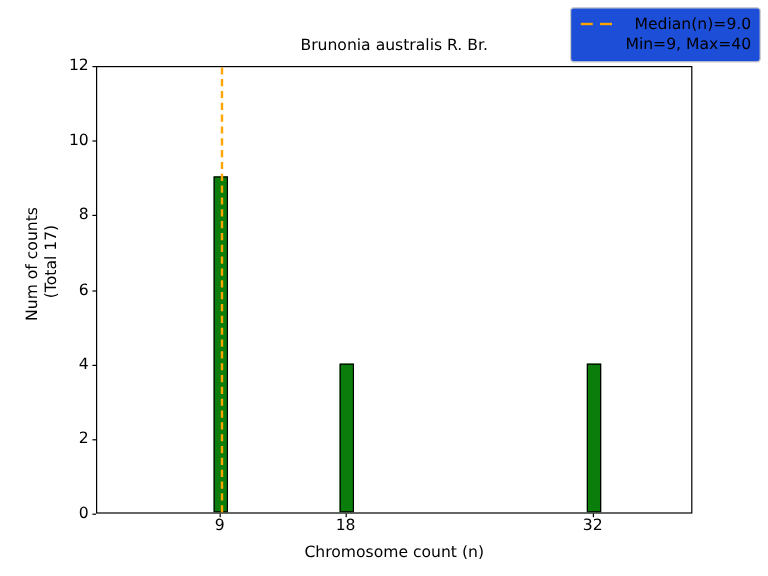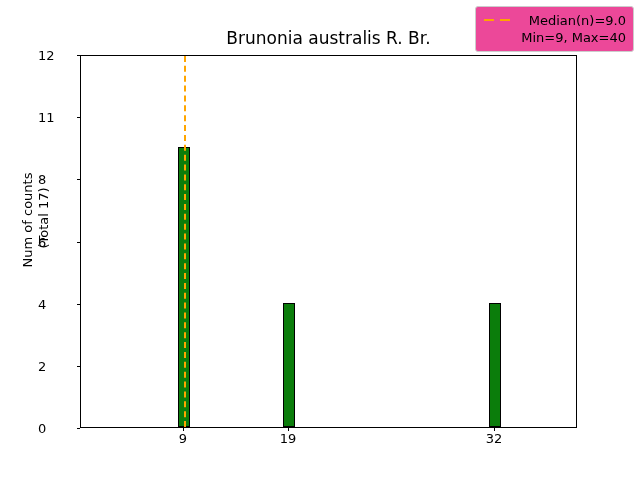--- a/index.html
+++ b/index.html
@@ -20,21 +20,21 @@
     background: #ffffff;
   }
 
   
   #chart-title {
     position: absolute;
     left: 80px;
     top: 30px;
     width: 497px;
     text-align: center;
-    font-size: 17px;
+    font-size: 13px;
     color: #000000;
     line-height: 17px;
     white-space: nowrap;
   }
 
   
   #plot-area {
     position: absolute;
     left: 80px;
     top: 55px;
@@ -68,20 +68,21 @@
     bottom: 0;
     width: 0;
     border-left: 2.6px dashed #FFA500;
   }
 
   
   .ytick-label {
     position: absolute;
     right: 0;
     width: 36px;
+    text-align: right;
     font-size: 13px;
     color: #000000;
     line-height: 13px;
     transform: translateY(-6.5px);
   }
   .ytick-mark {
     position: absolute;
     left: 76.5px;
     width: 3.5px;
     height: 0;
@@ -142,21 +143,21 @@
     color: #000000;
   }
 
   
   #legend {
     position: absolute;
     right: 6px;
     top: 6px;
     border: 1px solid #cccccc;
     border-radius: 3px;
-    background: #ec4899;
+    background: #1d4ed8;
     padding: 5px 7px 5px 7px;
     display: flex;
     flex-direction: row;
     align-items: flex-start;
     gap: 8px;
   }
   #legend-swatch {
     width: 30px;
     height: 16px;
     position: relative;
@@ -187,21 +188,21 @@
 
   <div id="ylabel"><span>Num of counts</span>
 <span> (Total 17)</span></div>
 
   <div id="ytick-labels">
     <div class="ytick-label" style="top:373px">0</div>
     <div class="ytick-label" style="top:310.8px">2</div>
     <div class="ytick-label" style="top:248.7px">4</div>
     <div class="ytick-label" style="top:186.5px">6</div>
     <div class="ytick-label" style="top:124.3px">8</div>
-    <div class="ytick-label" style="top:62.2px">11</div>
+    <div class="ytick-label" style="top:62.2px">10</div>
     <div class="ytick-label" style="top:0px">12</div>
   </div>
 
   <div class="ytick-mark" style="top:428px"></div>
   <div class="ytick-mark" style="top:365.8px"></div>
   <div class="ytick-mark" style="top:303.7px"></div>
   <div class="ytick-mark" style="top:241.5px"></div>
   <div class="ytick-mark" style="top:179.3px"></div>
   <div class="ytick-mark" style="top:117.2px"></div>
   <div class="ytick-mark" style="top:55px"></div>
@@ -216,24 +217,25 @@
       <div id="median-line" style="left:103px"></div>
     </div>
   </div>
 
   <div class="xtick-mark" style="left:183px"></div>
   <div class="xtick-mark" style="left:288px"></div>
   <div class="xtick-mark" style="left:494px"></div>
 
   <div id="xtick-labels">
     <div class="xtick-label" style="left:103px">9</div>
-    <div class="xtick-label" style="left:208px">19</div>
+    <div class="xtick-label" style="left:208px">18</div>
     <div class="xtick-label" style="left:414px">32</div>
   </div>
 
+  <div id="xlabel">Chromosome count (n)</div>
 
   <div id="legend">
     <div id="legend-swatch">
       <div class="dash d1"></div>
       <div class="dash d2"></div>
     </div>
     <div>
       <div class="legend-text">Median(n)=9.0</div>
       <div class="legend-text">Min=9, Max=40</div>
     </div>

